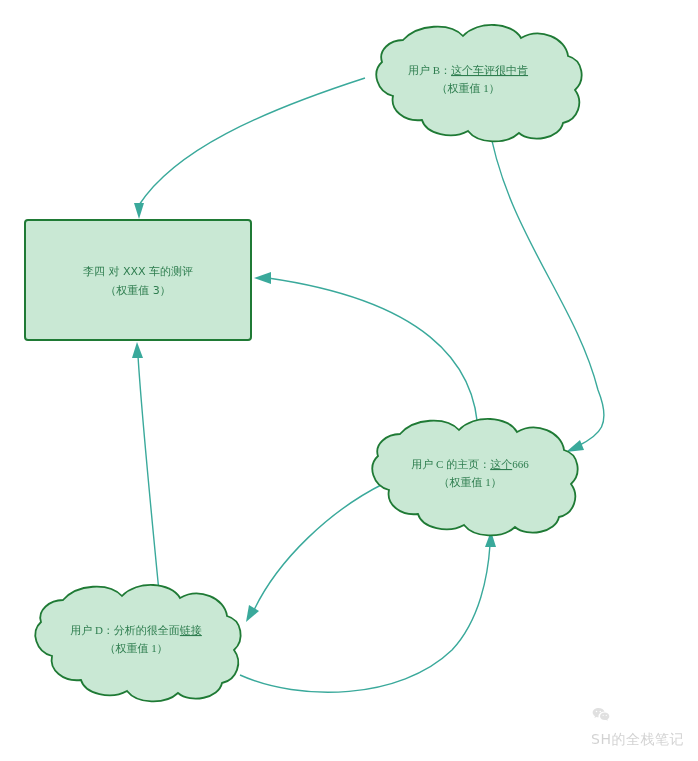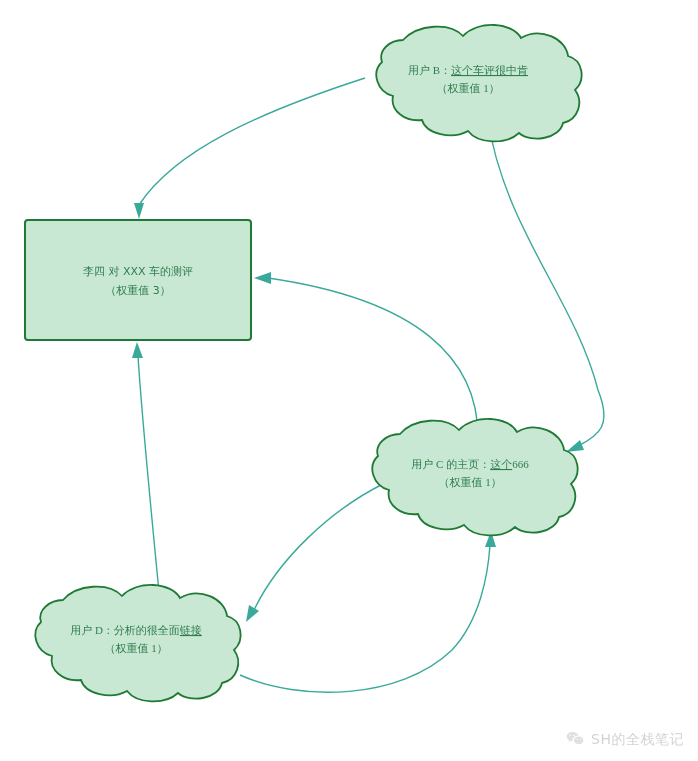--- a/index.html
+++ b/index.html
@@ -52,23 +52,24 @@
     stroke-width: 2;
   }
   .underline-text {
     text-decoration: underline;
   }
   #watermark {
     position: absolute;
     right: 14px;
     bottom: 12px;
     display: flex;
-    align-items: flex-end;
+    align-items: flex-start;
     gap: 6px;
     opacity: 0.30;
+    flex-direction: column;
   }
   #watermark .wm-text {
     font-family: "DejaVu Sans", "Liberation Sans", sans-serif;
     font-size: 14px;
     color: #6d6d6d;
     letter-spacing: 0.5px;
     white-space: nowrap;
   }
   #watermark .wm-icon {
     width: 20px;

